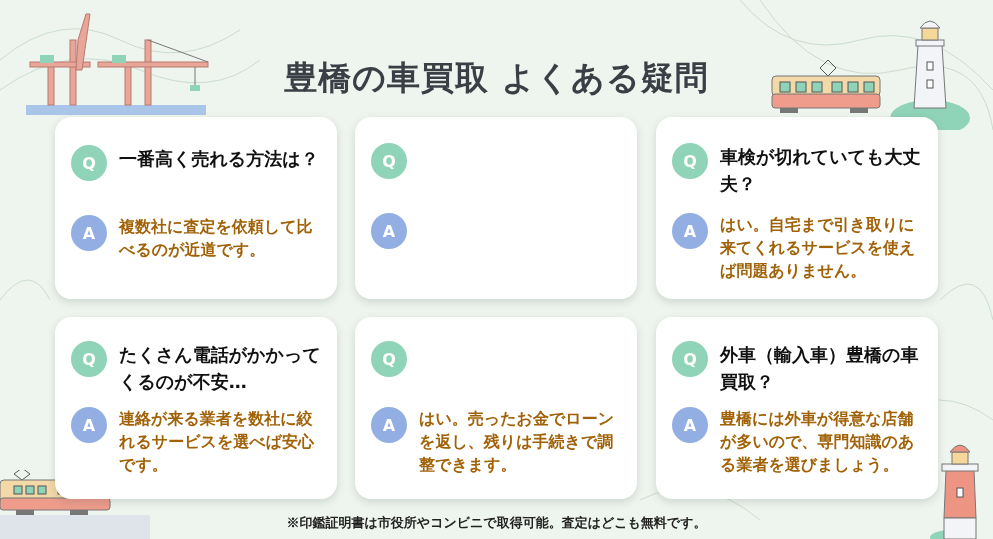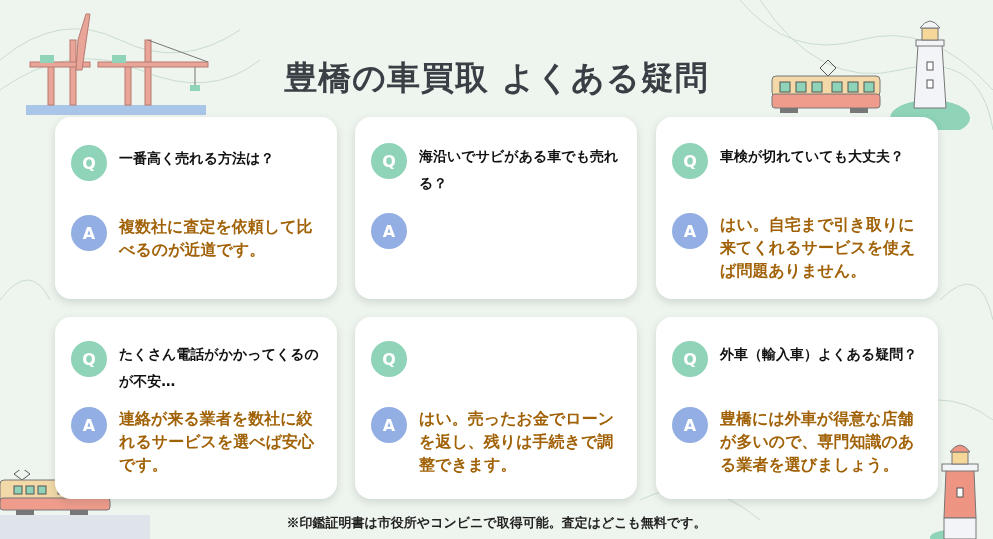--- a/index.html
+++ b/index.html
@@ -19,21 +19,21 @@
     border-radius:16px; box-shadow:0 3px 8px rgba(60,80,70,0.18);
   }
   .row { position:absolute; left:16px; right:12px; display:flex; align-items:flex-start; }
   .badge {
     flex:0 0 36px; width:36px; height:36px; border-radius:50%;
     color:#fff; font-weight:bold; font-size:16px;
     display:flex; align-items:center; justify-content:center; margin-right:12px;
   }
   .badge.q { background:#8fd3b8; }
   .badge.a { background:#92aee3; }
-  .q-text { font-size:14px; font-weight:bold; line-height:27px; color:#111; }
+  .q-text { font-size:18px; font-weight:bold; line-height:27px; color:#111; }
   .a-text { font-size:16px; font-weight:bold; line-height:23px; color:#a16207; }
   .footnote {
     position:absolute; left:0; right:0; top:514px; text-align:center;
     font-size:13px; font-weight:bold; color:#222;font-family:Liberation Serif, serif;
   }
   .deco { position:absolute; }
 </style>
 </head>
 <body>
 
@@ -131,21 +131,20 @@
   </div>
   <div class="row" style="top:98px">
     <span class="badge a">A</span>
     <span class="a-text">複数社に査定を依頼して比べるのが近道です。</span>
   </div>
 </div>
 
 <div class="card" style="left:355px;top:117px">
   <div class="row" style="top:26px">
     <span class="badge q">Q</span>
-    <span class="q-text">海沿いでサビがある車でも売れる？</span>
   </div>
   <div class="row" style="top:96px">
     <span class="badge a">A</span>
   </div>
 </div>
 
 <div class="card" style="left:656px;top:117px">
   <div class="row" style="top:26px">
     <span class="badge q">Q</span>
     <span class="q-text">車検が切れていても大丈夫？</span>
@@ -173,21 +172,21 @@
   </div>
   <div class="row" style="top:90px">
     <span class="badge a">A</span>
     <span class="a-text">はい。売ったお金でローンを返し、残りは手続きで調整できます。</span>
   </div>
 </div>
 
 <div class="card" style="left:656px;top:317px">
   <div class="row" style="top:24px">
     <span class="badge q">Q</span>
-    <span class="q-text">外車（輸入車）よくある疑問？</span>
+    <span class="q-text">外車（輸入車）豊橋の車買取？</span>
   </div>
   <div class="row" style="top:90px">
     <span class="badge a">A</span>
     <span class="a-text">豊橋には外車が得意な店舗が多いので、専門知識のある業者を選びましょう。</span>
   </div>
 </div>
 
 <div class="footnote">※印鑑証明書は市役所やコンビニで取得可能。査定はどこも無料です。</div>
 
 </body></html>

